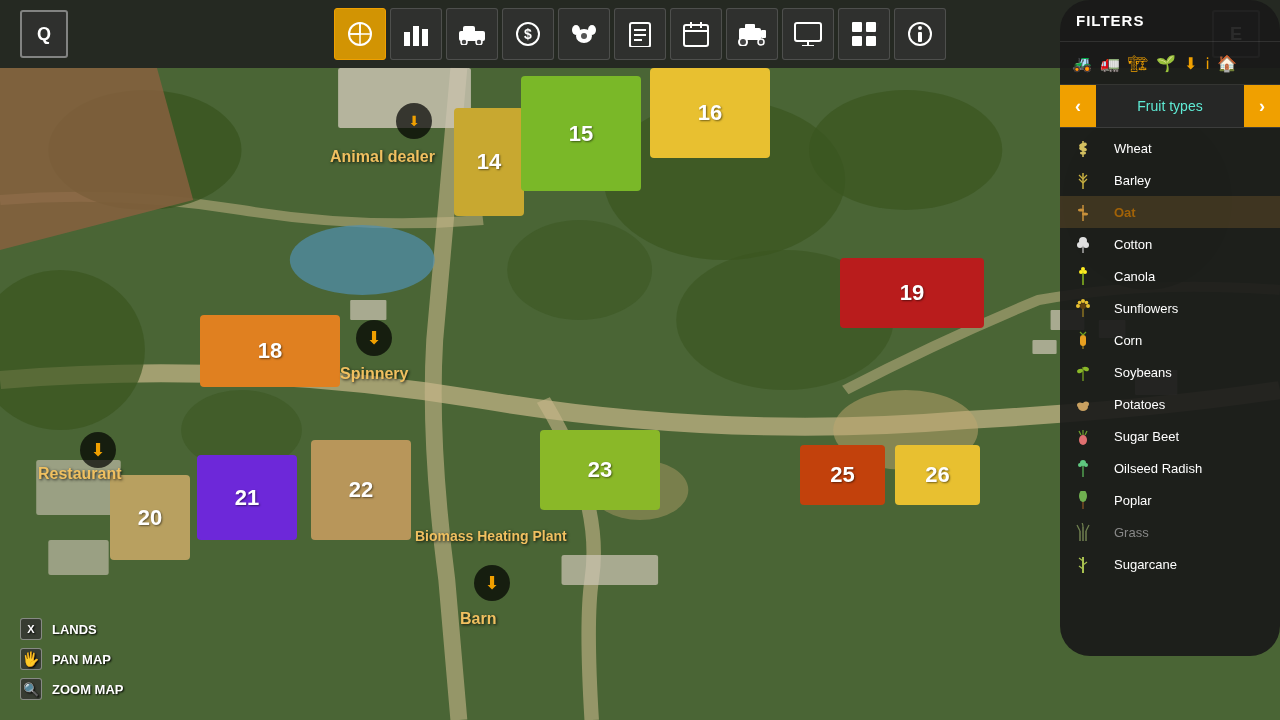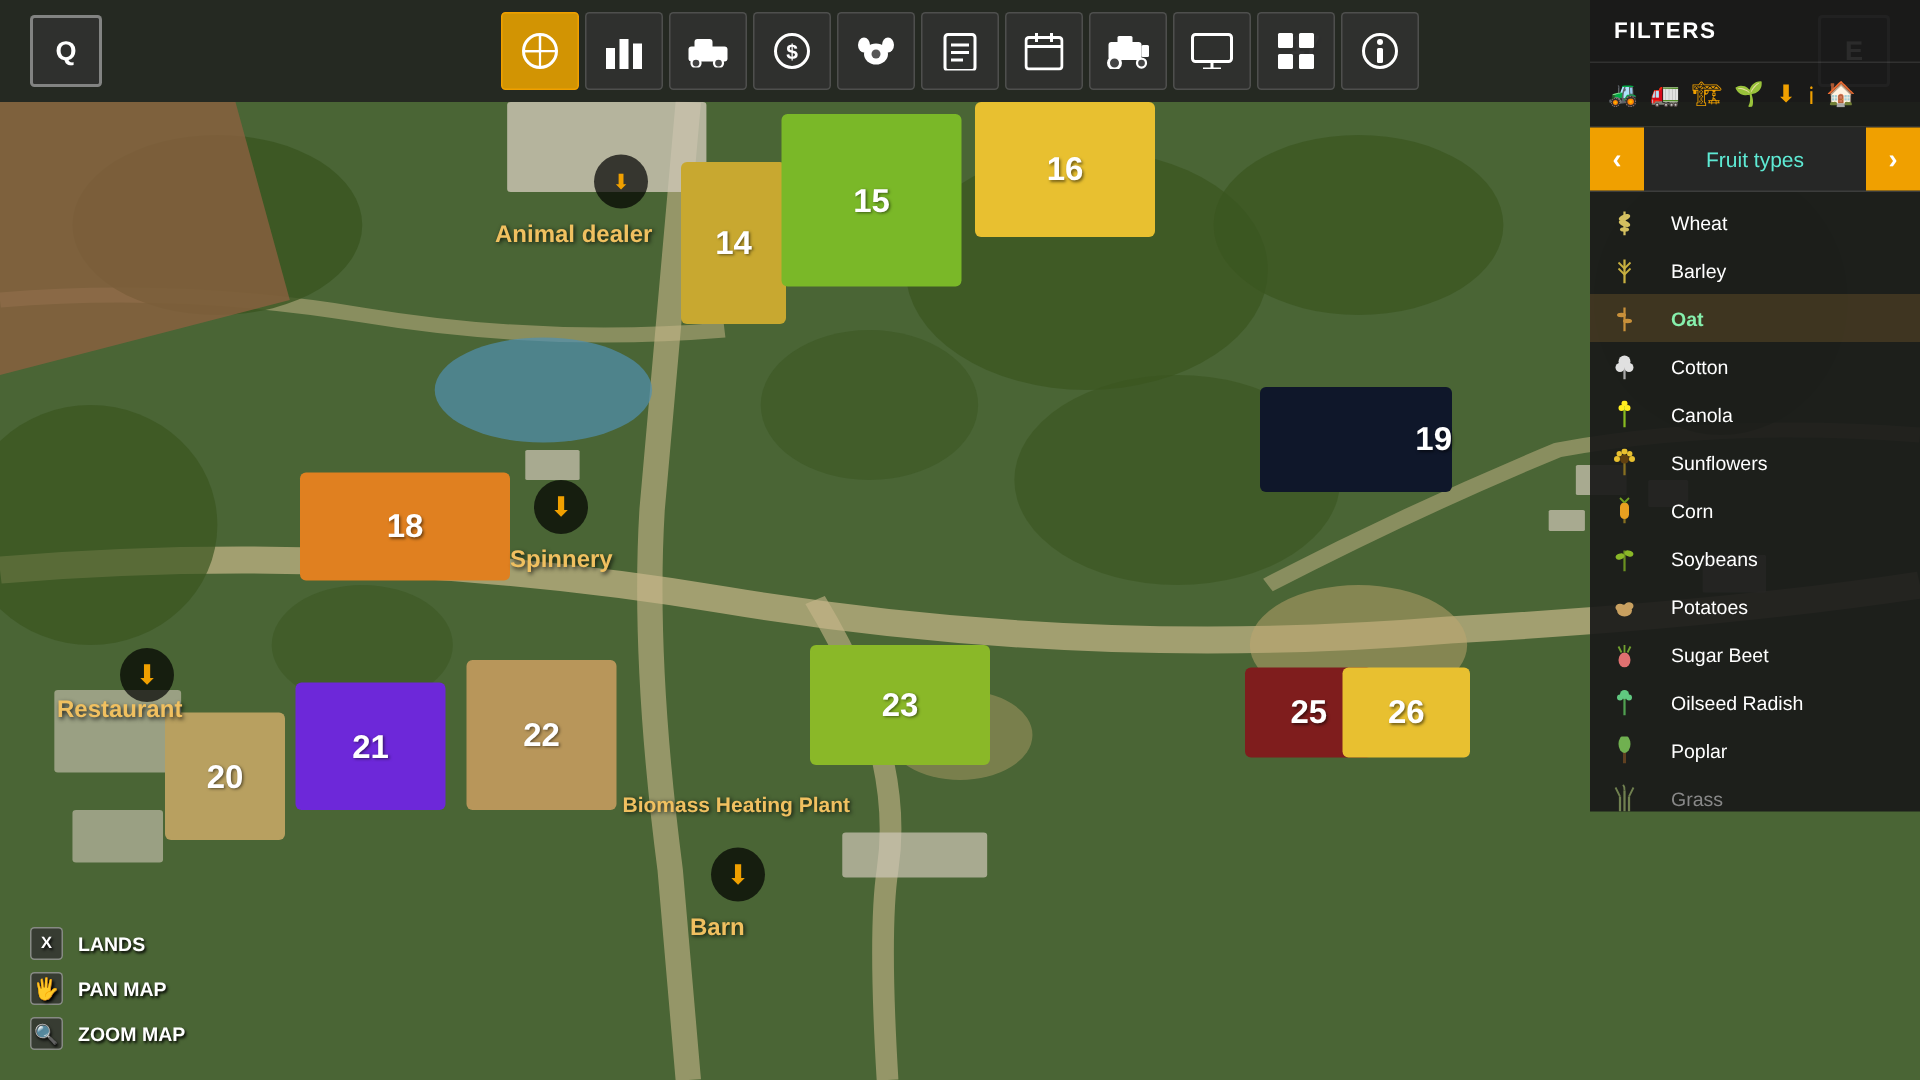--- a/index.html
+++ b/index.html
@@ -107,24 +107,24 @@
       border: 1px solid rgba(255,255,255,0.4);
       border-radius: 3px;
       display: flex; align-items: center; justify-content: center;
       font-size: 11px; color: white;
     }
 
     
     #right-panel {
       position: absolute;
       top: 0; right: 0;
-      width: 220px; height: 541px;
+      width: 220px; height: 656px;
       background: rgba(25,25,25,0.92);
       z-index: 200;
-      display: flex; flex-direction: column;
+      display: flex; flex-direction: column; border-radius: 30px;
     }
 
     #filters-header {
       padding: 12px 16px;
       color: white;
       font-size: 15px;
       font-weight: bold;
       letter-spacing: 1px;
       border-bottom: 1px solid rgba(255,255,255,0.1);
     }
@@ -256,36 +256,36 @@
   </div>
   <div class="field-patch" style="left:521px;top:76px;width:120px;height:115px;background:#7ab828;">
     <span>15</span>
   </div>
   <div class="field-patch" style="left:650px;top:68px;width:120px;height:90px;background:#e8c030;">
     <span>16</span>
   </div>
   <div class="field-patch" style="left:200px;top:315px;width:140px;height:72px;background:#e08020;">
     <span>18</span>
   </div>
-  <div class="field-patch" style="left:840px;top:258px;width:128px;height:70px;background:#0f172a;justify-content:flex-end;">
+  <div class="field-patch" style="left:840px;top:258px;width:144px;height:70px;background:#b91c1c;">
     <span>19</span>
   </div>
   <div class="field-patch" style="left:110px;top:475px;width:80px;height:85px;background:#b8a060;">
     <span>20</span>
   </div>
   <div class="field-patch" style="left:197px;top:455px;width:100px;height:85px;background:#6d28d9;">
     <span>21</span>
   </div>
   <div class="field-patch" style="left:311px;top:440px;width:100px;height:100px;background:#b8965a;">
     <span>22</span>
   </div>
   <div class="field-patch" style="left:540px;top:430px;width:120px;height:80px;background:#8ab828;">
     <span>23</span>
   </div>
-  <div class="field-patch" style="left:800px;top:445px;width:85px;height:60px;background:#7f1d1d;margin-left:30px;">
+  <div class="field-patch" style="left:800px;top:445px;width:85px;height:60px;background:#c2410c;">
     <span>25</span>
   </div>
   <div class="field-patch" style="left:895px;top:445px;width:85px;height:60px;background:#e8c030;">
     <span>26</span>
   </div>
 
   <div class="map-label" style="left:330px;top:148px;">
     <span>Animal dealer</span>
   </div>
   <div class="map-label" style="left:340px;top:365px;">
@@ -481,21 +481,21 @@
     </div>
 
     <div class="fruit-item active" style="background:rgba(200,144,58,0.2);">
       <div class="fruit-icon">
         <svg width="16" height="18" viewBox="0 0 16 18">
           <line x1="8" y1="18" x2="8" y2="2" stroke="#c8903a" stroke-width="1.5"></line>
           <ellipse cx="6" cy="7" rx="3" ry="1.5" fill="#c8903a"></ellipse>
           <ellipse cx="10" cy="11" rx="3" ry="1.5" fill="#c8903a"></ellipse>
         </svg>
       </div>
-      <span class="fruit-name" style="color:#86efac;font-weight:bold;">Oat</span>
+      <span class="fruit-name" style="color:#a16207;font-weight:bold;">Oat</span>
     </div>
 
     <div class="fruit-item">
       <div class="fruit-icon">
         <svg width="16" height="18" viewBox="0 0 16 18">
           <line x1="8" y1="18" x2="8" y2="8" stroke="#aaa" stroke-width="1.5"></line>
           <circle cx="8" cy="6" r="4" fill="#e0e0e0"></circle>
           <circle cx="5" cy="10" r="3" fill="#e0e0e0"></circle>
           <circle cx="11" cy="10" r="3" fill="#e0e0e0"></circle>
         </svg>

